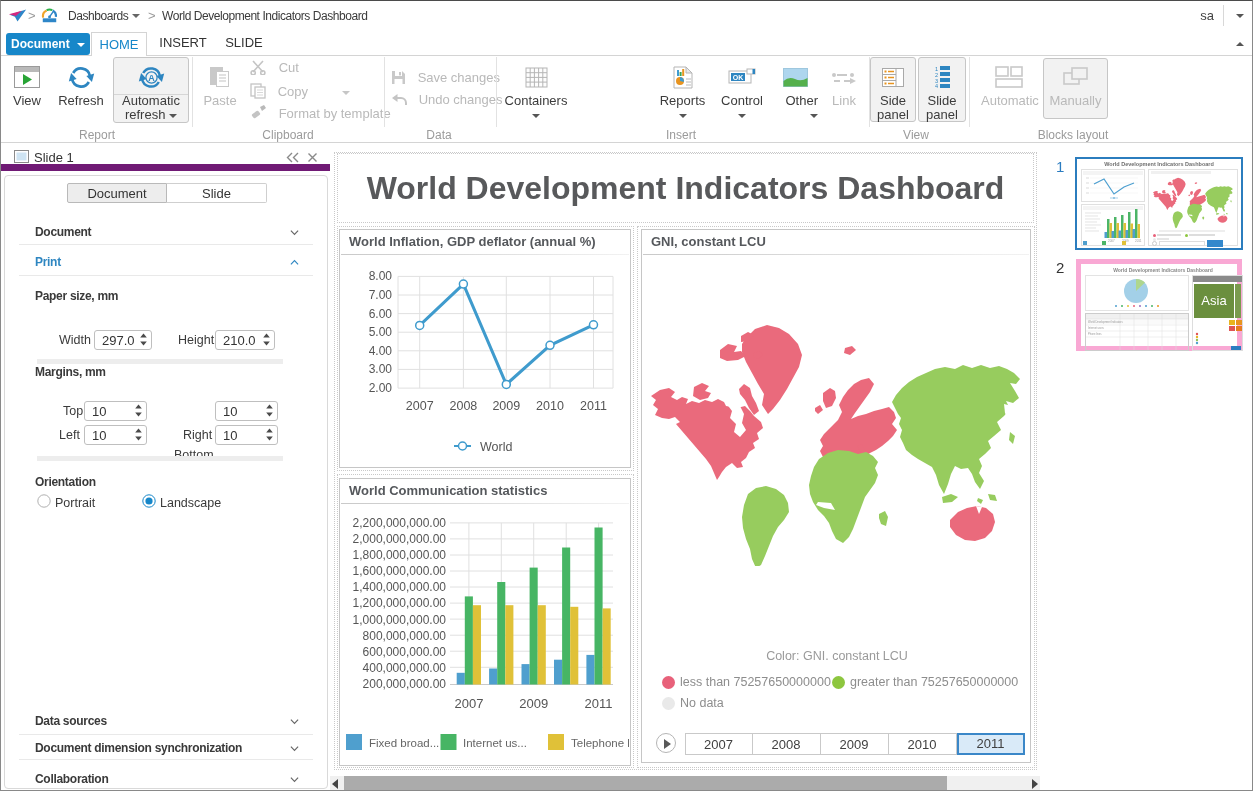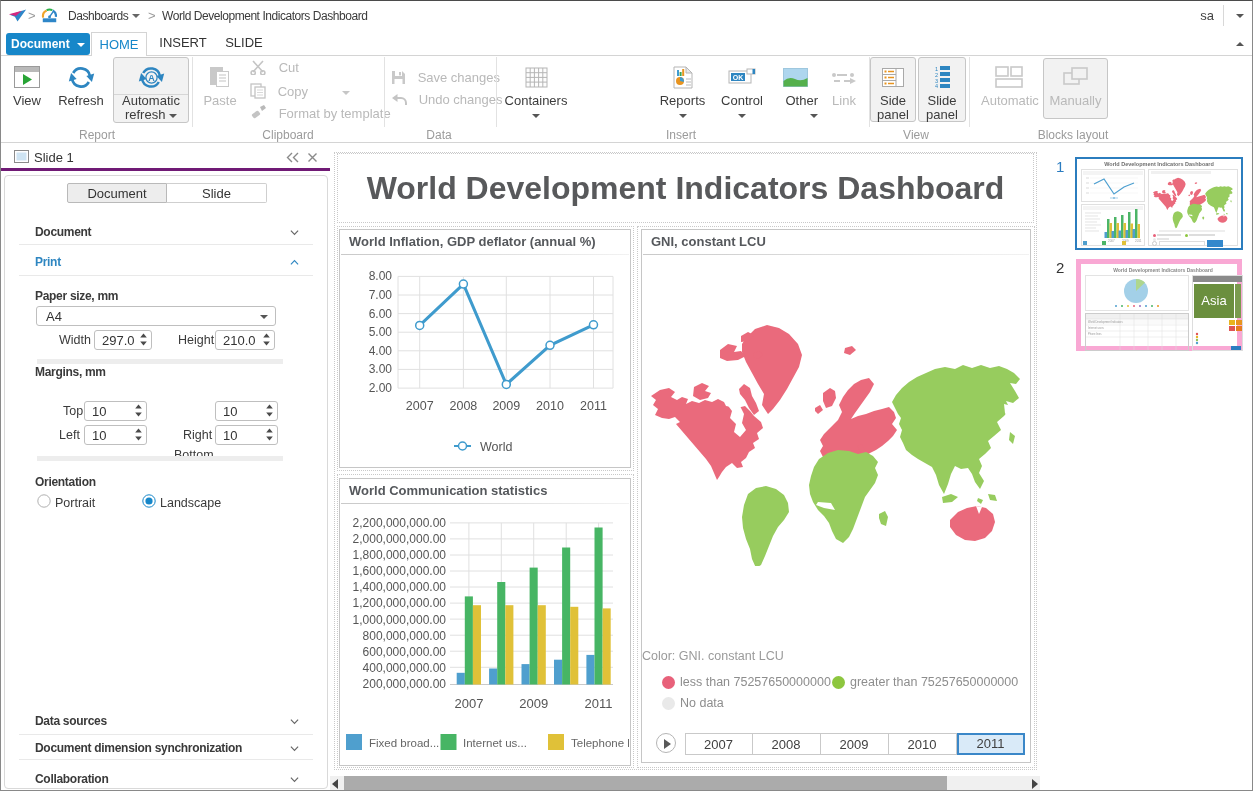--- a/index.html
+++ b/index.html
@@ -28,21 +28,21 @@
 .rsep { position:absolute; top:1px; width:1px; height:70px; background:#e2e2e2; }
 .glabel { position:absolute; top:72px; height:16px; font-size:12px; color:#9b9b9b; text-align:center; width:120px; }
 .bigbtn { position:absolute; text-align:center; font-size:13px; color:#3c3c3c; }
 .bigbtn .ic { height:30px; display:flex; align-items:center; justify-content:center; }
 .bigbtn .lbl { margin-top:2px; line-height:14px; }
 .smallrow { position:absolute; font-size:13px; color:#b9b9b9; white-space:nowrap; }
 .pressed { background:#f2f2f2; border:1px solid #c6c6c6; border-radius:3px; }
 .dis { color:#b9b9b9; }
 
 #leftpanel { position:absolute; left:1px; top:144px; width:329px; height:646px; background:#fff; }
-#lp-head { position:absolute; left:0; top:0; width:329px; height:27px; border-bottom:3px solid #701a75; }
+#lp-head { position:absolute; left:0; top:0; width:329px; height:27px; border-bottom:7px solid #701a75; }
 #lp-body { position:absolute; left:3px; top:31px; width:324px; height:614px; border:1px solid #d9d9d9; border-radius:4px; background:#fff; }
 .toggle { position:absolute; left:62px; top:7px; width:200px; height:20px; font-size:13px; text-align:center; }
 .tleft { position:absolute; left:0; top:0; width:100px; height:20px; line-height:19px; background:#ededed; border:1px solid #b9b9b9; border-radius:2px 0 0 2px; color:#333; }
 .tright { position:absolute; left:100px; top:0; width:100px; height:20px; line-height:19px; background:#fff; border:1px solid #cfcfcf; border-left:none; border-radius:0 2px 2px 0; color:#333; }
 .sect { position:absolute; left:30px; font-size:12px; letter-spacing:-0.3px; font-weight:bold; color:#3a3a3a; }
 .chev { position:absolute; right:28px; width:9px; height:9px; }
 .divider { position:absolute; left:14px; right:14px; height:1px; background:#e9e9e9; }
 .greybar { position:absolute; left:32px; width:246px; height:5px; background:#ededed; }
 .field { position:absolute; height:20px; border:1px solid #bfbfbf; border-radius:3px; background:#fff; font-size:13px; color:#333; }
 .spin { position:absolute; right:4px; top:2px; }
@@ -364,24 +364,20 @@
     <svg class="chev" style="top:52px;" viewBox="0 0 10 6">
         <path d="M1,1 L5,5 L9,1" stroke="#666" stroke-width="1.3" fill="none"></path>
       </svg>
     <div class="divider" style="top:68px;"></div>
     <div class="sect" style="top:79px;color:#2e86c1;">Print</div>
     <svg class="chev" style="top:82px;" viewBox="0 0 10 6">
         <path d="M1,5 L5,1 L9,5" stroke="#2e86c1" stroke-width="1.3" fill="none"></path>
       </svg>
     <div class="divider" style="top:99px;"></div>
     <div class="sect" style="top:113px;">Paper size, mm</div>
-    <div class="field" style="left:31px;top:130px;width:240px;">
-      <span style="position:absolute;left:9px;top:2px;">A4</span>
-      <span class="caret" style="position:absolute;right:7px;top:8px;border-top-color:#555;"></span>
-    </div>
     <div class="flabel" style="left:54px;top:157px;">Width</div>
     <div class="field" style="left:89px;top:154px;width:58px;">
       <span style="position:absolute;left:7px;top:2px;">297.0</span>
       <span class="spin"><svg width="7" height="13" viewBox="0 0 7 13">
             <polygon points="3.5,0.5 6.8,4.5 0.2,4.5" fill="#4a4a4a"></polygon>
             <polygon points="0.2,8.5 6.8,8.5 3.5,12.5" fill="#4a4a4a"></polygon>
           </svg></span>
     </div>
     <div class="flabel" style="left:173px;top:157px;">Height</div>
     <div class="field" style="left:210px;top:154px;width:60px;">
@@ -595,21 +591,21 @@
 
     <path fill="#97cc5e" d="M346,238 l7,1 2,6 -7,-1 z"></path>
     <path fill="#97cc5e" d="M336,242 l5,2 -2,4 -4,-3 z"></path>
 
     <path fill="#97cc5e" d="M368,176 l5,4 -2,8 -4,-4 z"></path>
 
     <path fill="#ea6a7c" d="M308,264 L316,256 325,252 335,250 344,252 351,258 353,266 350,275 343,282 333,285 323,284 314,279 308,271 Z"></path>
     <path fill="#fff" d="M334,250 l6,1 -3,7 z"></path>
     </g>
   </svg>
-  <div class="abs" style="left:0;top:419px;width:390px;text-align:left;font-size:12.5px;color:#9a9a9a;white-space:nowrap;">Color: GNI. constant LCU</div>
+  <div class="abs" style="left:0;top:419px;width:390px;text-align:center;font-size:12.5px;color:#9a9a9a;white-space:nowrap;">Color: GNI. constant LCU</div>
   <div class="abs" style="left:20px;top:446px;width:13px;height:13px;border-radius:50%;background:#e8617a;"></div>
   <div class="abs" style="left:38px;top:445px;font-size:12.5px;color:#8d8d8d;white-space:nowrap;">less than 75257650000000</div>
   <div class="abs" style="left:190px;top:446px;width:13px;height:13px;border-radius:50%;background:#8dc63f;"></div>
   <div class="abs" style="left:208px;top:445px;font-size:12.5px;color:#8d8d8d;white-space:nowrap;">greater than 75257650000000</div>
   <div class="abs" style="left:20px;top:467px;width:13px;height:13px;border-radius:50%;background:#e9e9e9;"></div>
   <div class="abs" style="left:38px;top:466px;font-size:12.5px;color:#8d8d8d;white-space:nowrap;">No data</div>
   <div class="abs" style="left:14px;top:503px;width:20px;height:20px;border:1px solid #b5b5b5;border-radius:50%;background:#fff;">
     <span style="position:absolute;left:7px;top:5px;width:0;height:0;border-top:5px solid transparent;border-bottom:5px solid transparent;border-left:7px solid #595959;"></span>
   </div>
   <div class="ybtn" style="left:42.5px;top:503px;width:68px;border-left:1px solid #c9c9c9;">2007</div>

